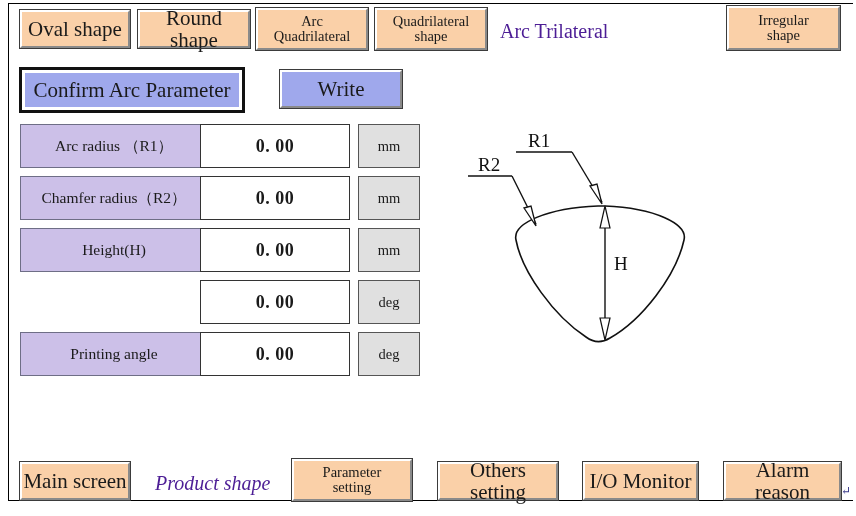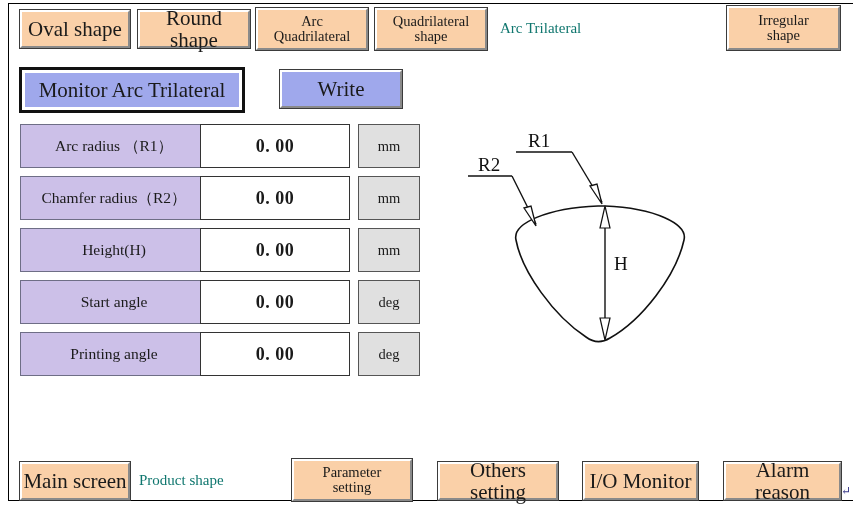--- a/index.html
+++ b/index.html
@@ -61,22 +61,22 @@
   
   .btn.focused {
     border: 3px solid #ffffff;
     outline: 3px solid #111111;
     outline-offset: 0px;
   }
 
   
   .caption {
     position: absolute;
-    font-size: 15px;
-    color: #0f766e;
+    font-size: 20px;
+    color: #4c1d95;
     white-space: nowrap;
     user-select: none;
   }
 
   
   #param-table {
     position: absolute;
     left: 20px;
     top: 124px;
   }
@@ -155,21 +155,21 @@
 Quadrilateral</div>
 
 <div class="btn two-line" style="left:375px; top:8px; width:112px; height:42px; white-space:pre-line;">Quadrilateral
 shape</div>
 
 <div class="caption" style="left:500px; top:20px;">Arc Trilateral</div>
 
 <div class="btn two-line" style="left:727px; top:6px; width:113px; height:44px; white-space:pre-line;">Irregular
 shape</div>
 
-<div class="btn blue focused" style="left:22px; top:70px; width:220px; height:40px;">Monitor Arc Trilateral</div>
+<div class="btn blue focused" style="left:22px; top:70px; width:220px; height:40px;">Confirm Arc Parameter</div>
 
 <div class="btn blue" style="left:280px; top:70px; width:122px; height:38px;">Write</div>
 
 <div id="param-table">
 
   <div class="prow">
     <div class="pcell label">Arc radius （R1）</div>
     <div class="pcell value">0. 00</div>
     <div class="pcell unit">mm</div>
   </div>
@@ -180,21 +180,20 @@
     <div class="pcell unit">mm</div>
   </div>
 
   <div class="prow">
     <div class="pcell label">Height(H)</div>
     <div class="pcell value">0. 00</div>
     <div class="pcell unit">mm</div>
   </div>
 
   <div class="prow">
-    <div class="pcell label">Start angle</div>
     <div class="pcell value">0. 00</div>
     <div class="pcell unit">deg</div>
   </div>
 
   <div class="prow">
     <div class="pcell label">Printing angle</div>
     <div class="pcell value">0. 00</div>
     <div class="pcell unit">deg</div>
   </div>
 
@@ -223,21 +222,21 @@
 
     <line x1="155" y1="82" x2="155" y2="208" stroke="#111" stroke-width="1.4"></line>
     <polygon points="155,78 150,100 160,100" fill="#ffffff" stroke="#111" stroke-width="1.2"></polygon>
     <polygon points="155,212 150,190 160,190" fill="#ffffff" stroke="#111" stroke-width="1.2"></polygon>
     <text x="164" y="142" font-family="'Liberation Serif', serif" font-size="19" fill="#111">H</text>
   </svg>
 </div>
 
 <div class="btn" style="left:20px; top:462px; width:110px; height:38px;">Main screen</div>
 
-<div class="caption" style="left:139px; top:472px;">Product shape</div>
+<div class="caption" style="left:155px; top:472px;font-style:italic;">Product shape</div>
 
 <div class="btn two-line" style="left:292px; top:459px; width:120px; height:42px; white-space:pre-line;">Parameter
 setting</div>
 
 <div class="btn" style="left:438px; top:462px; width:120px; height:38px;">Others setting</div>
 
 <div class="btn" style="left:583px; top:462px; width:115px; height:38px;">I/O Monitor</div>
 
 <div class="btn" style="left:724px; top:462px; width:117px; height:38px;">Alarm reason</div>
 

